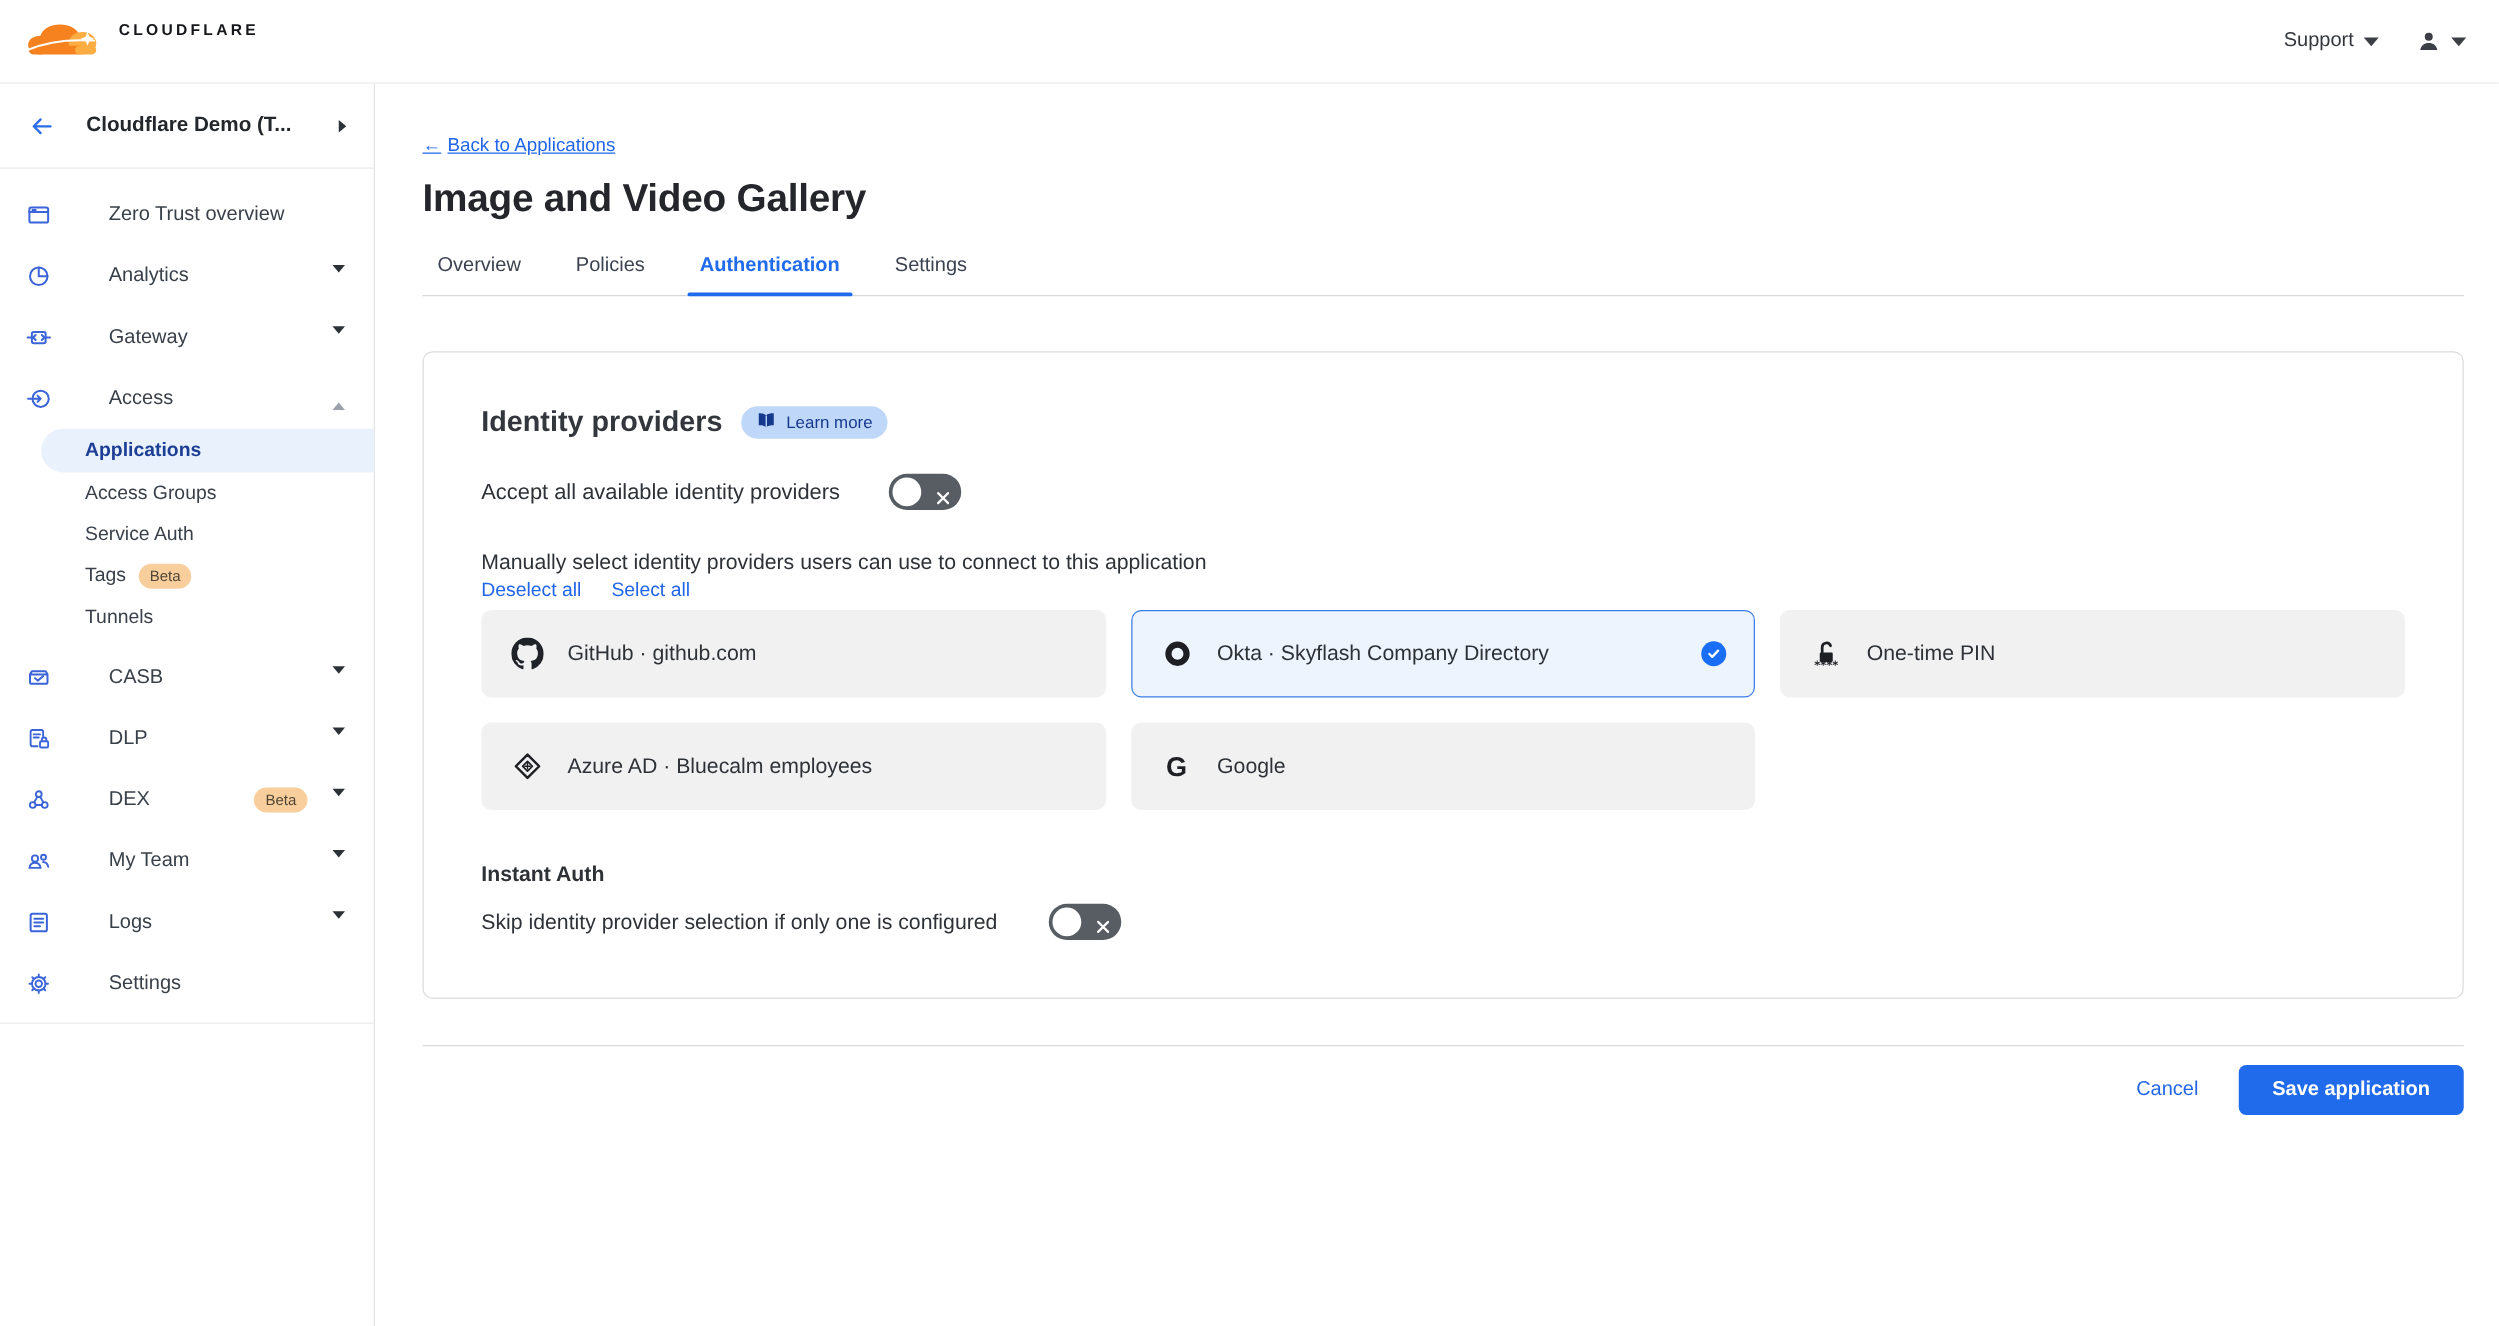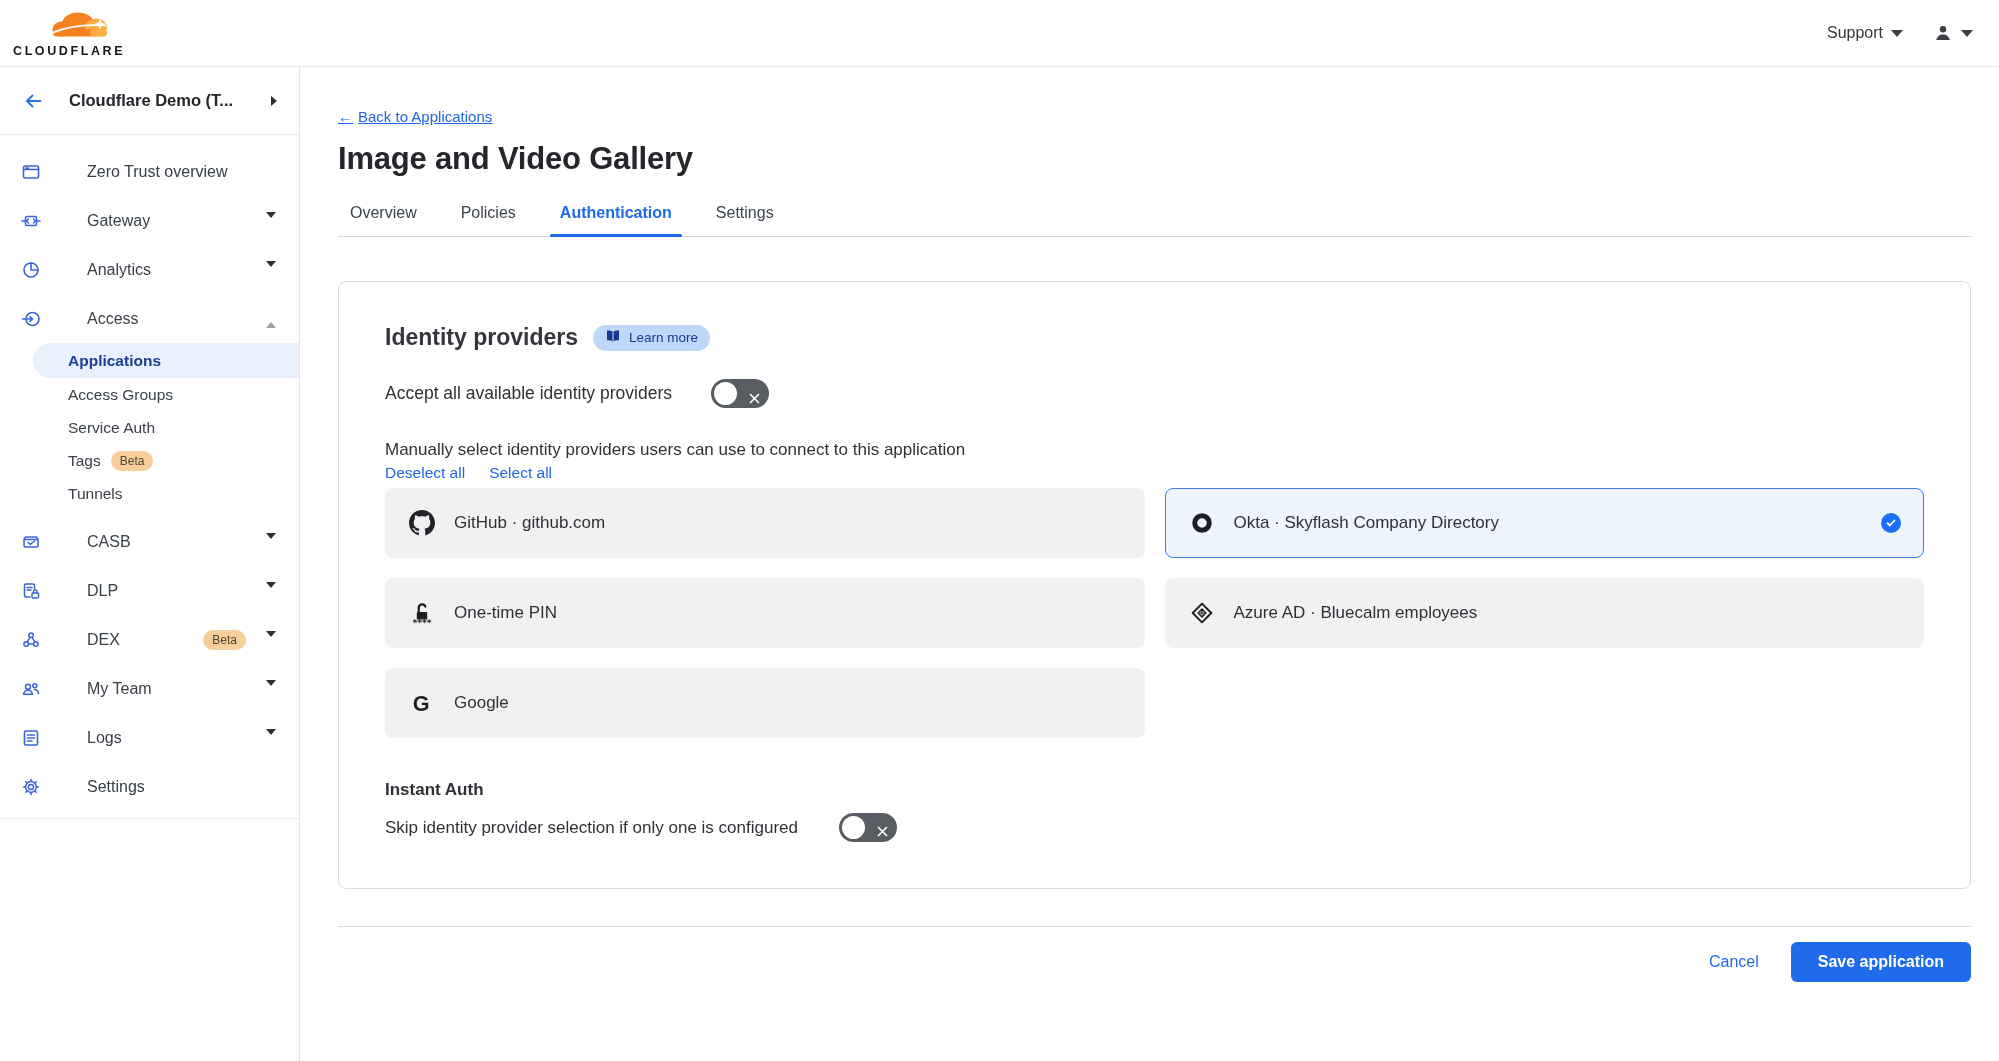--- a/index.html
+++ b/index.html
@@ -7,21 +7,21 @@
   body {
     font-family: "Liberation Sans", "DejaVu Sans", sans-serif;
     background: #ffffff;
     color: #2e3237;
   }
   
   .top-header {
     height: 67px; display: flex; align-items: center; justify-content: space-between;
     padding: 0 26px 0 13px; border-bottom: 1px solid #e7e8ea; background: #fff;
   }
-  .logo { display: flex; flex-direction: column; align-items: flex-end; cursor: pointer; }
+  .logo { display: flex; flex-direction: row; align-items: flex-start; cursor: pointer; }
   .logo-word { font-size: 12.5px; font-weight: 800; letter-spacing: 2.6px; color: #15171a; margin-top: 1px; }
   .header-right { display: flex; align-items: center; gap: 30px; }
   .support-menu, .account-menu { display: flex; align-items: center; gap: 8px; cursor: pointer; }
   .support-label { font-size: 16px; color: #33373c; }
   .caret { width: 0; height: 0; display: inline-block; }
   .caret.down { border-left: 6px solid transparent; border-right: 6px solid transparent; border-top: 7px solid #3c4046; }
   .caret.down.nav { border-left: 5px solid transparent; border-right: 5px solid transparent; border-top: 6px solid #2c3137; }
   .caret.up.nav { border-left: 5px solid transparent; border-right: 5px solid transparent; border-bottom: 6px solid #9aa1ab; }
   .caret.right { border-top: 5px solid transparent; border-bottom: 5px solid transparent; border-left: 6px solid #2c3137; }
 
@@ -74,21 +74,21 @@
     display: inline-flex; align-items: center; gap: 8px; cursor: pointer;
     background: #bfd7f8; color: #16398d; font-size: 13.5px; padding: 5px 12px; border-radius: 13px;
   }
   .toggle-row { margin-top: 28px; display: flex; align-items: center; gap: 39px; font-size: 17.5px; color: #2e3237; }
   .toggle { position: relative; width: 58px; height: 29px; border-radius: 15px; background: #585d63; cursor: pointer; flex: none; }
   .toggle .knob { position: absolute; left: 3px; top: 3px; width: 23px; height: 23px; border-radius: 50%; background: #fff; }
   .toggle .xmark { position: absolute; right: 9px; top: 9px; }
   .manual-text { margin-top: 32px; font-size: 17px; color: #2e3237; }
   .bulk-links { display: flex; gap: 24px; margin-top: 4px; font-size: 15.5px; }
   .bulk-links .link { color: #2166e8; cursor: pointer; }
-  .provider-grid { margin-top: 6px; display: grid; grid-template-columns: 1fr 1fr; column-gap: 32px; row-gap: 18px; gap: 20px; }
+  .provider-grid { margin-top: 6px; display: grid; grid-template-columns: 1fr 1fr 1fr; column-gap: 32px; row-gap: 18px; gap: 20px; }
   .tile {
     height: 70px; background: #f1f1f2; border: 1.5px solid #f1f1f2; border-radius: 8px;
     display: flex; align-items: center; gap: 18px; padding: 0 22px; font-size: 17px; color: #2e3237; cursor: pointer;
   }
   .tile.selected { background: #edf4fe; border-color: #3b7dea; }
   .tile .ticon { width: 28px; display: flex; justify-content: center; flex: none; }
   .tile .spacer { flex: 1; }
   .check-circle { width: 20px; height: 20px; border-radius: 50%; background: #1a6ef5; display: flex; align-items: center; justify-content: center; flex: none; }
   .instant { margin-top: 42px; }
   .instant-title { font-size: 17px; font-weight: 700; color: #2e3237; }
@@ -160,36 +160,36 @@
             <rect x="2.5" y="4" width="15" height="12" rx="1.5"></rect>
               <path d="M2.5 7.5h15M5 6h2.5"></path>
           </svg>
         </span>
         <span class="label">Zero Trust overview</span>
       </div>
 
       <div class="nav-item">
         <span class="icon20">
           <svg viewBox="0 0 20 20" width="20" height="20" fill="none" stroke="#3b64d8" stroke-width="1.6" stroke-linecap="round" stroke-linejoin="round">
+            <circle cx="10" cy="10" r="7"></circle>
+              <path d="M10 3v7h7"></path>
+          </svg>
+        </span>
+        <span class="label">Analytics</span>
+        <span class="caret down nav"></span>
+      </div>
+
+      <div class="nav-item">
+        <span class="icon20">
+          <svg viewBox="0 0 20 20" width="20" height="20" fill="none" stroke="#3b64d8" stroke-width="1.6" stroke-linecap="round" stroke-linejoin="round">
             <rect x="4.5" y="5.5" width="11" height="9" rx="1.5"></rect>
               <path d="M1 10h3.5M15.5 10H19M7.5 8l-2 2 2 2M12.5 8l2 2-2 2"></path>
           </svg>
         </span>
         <span class="label">Gateway</span>
-        <span class="caret down nav"></span>
-      </div>
-
-      <div class="nav-item">
-        <span class="icon20">
-          <svg viewBox="0 0 20 20" width="20" height="20" fill="none" stroke="#3b64d8" stroke-width="1.6" stroke-linecap="round" stroke-linejoin="round">
-            <circle cx="10" cy="10" r="7"></circle>
-              <path d="M10 3v7h7"></path>
-          </svg>
-        </span>
-        <span class="label">Analytics</span>
         <span class="caret down nav"></span>
       </div>
 
       <div class="nav-item">
         <span class="icon20">
           <svg viewBox="0 0 20 20" width="20" height="20" fill="none" stroke="#3b64d8" stroke-width="1.6" stroke-linecap="round" stroke-linejoin="round">
             <circle cx="11.5" cy="10" r="6.5"></circle>
               <path d="M1.5 10h10M9 7.5l2.5 2.5L9 12.5"></path>
           </svg>
         </span>

